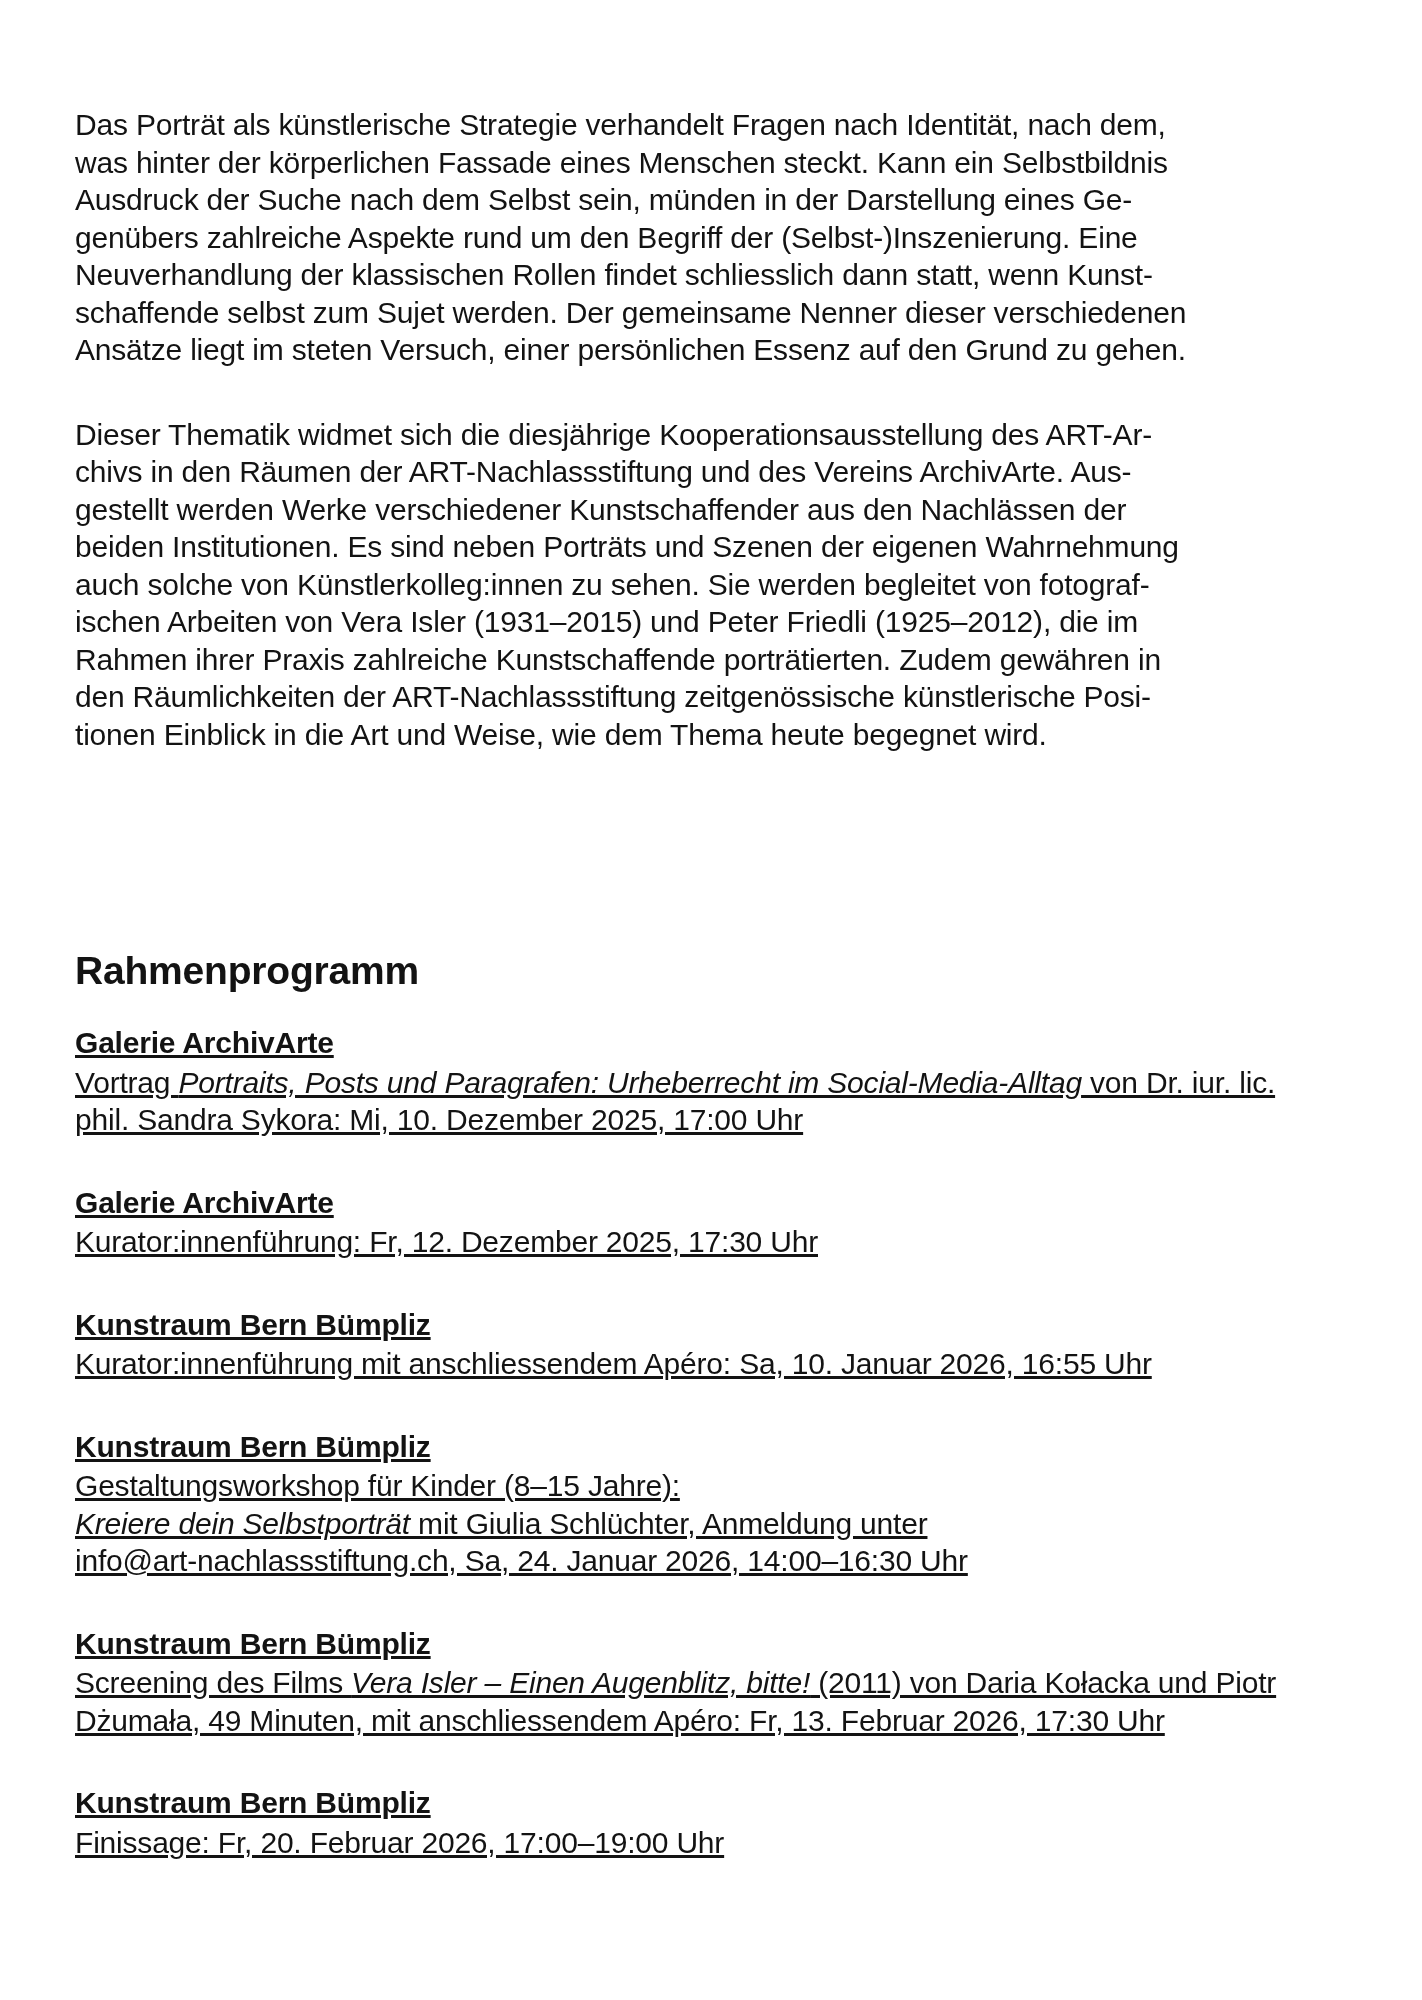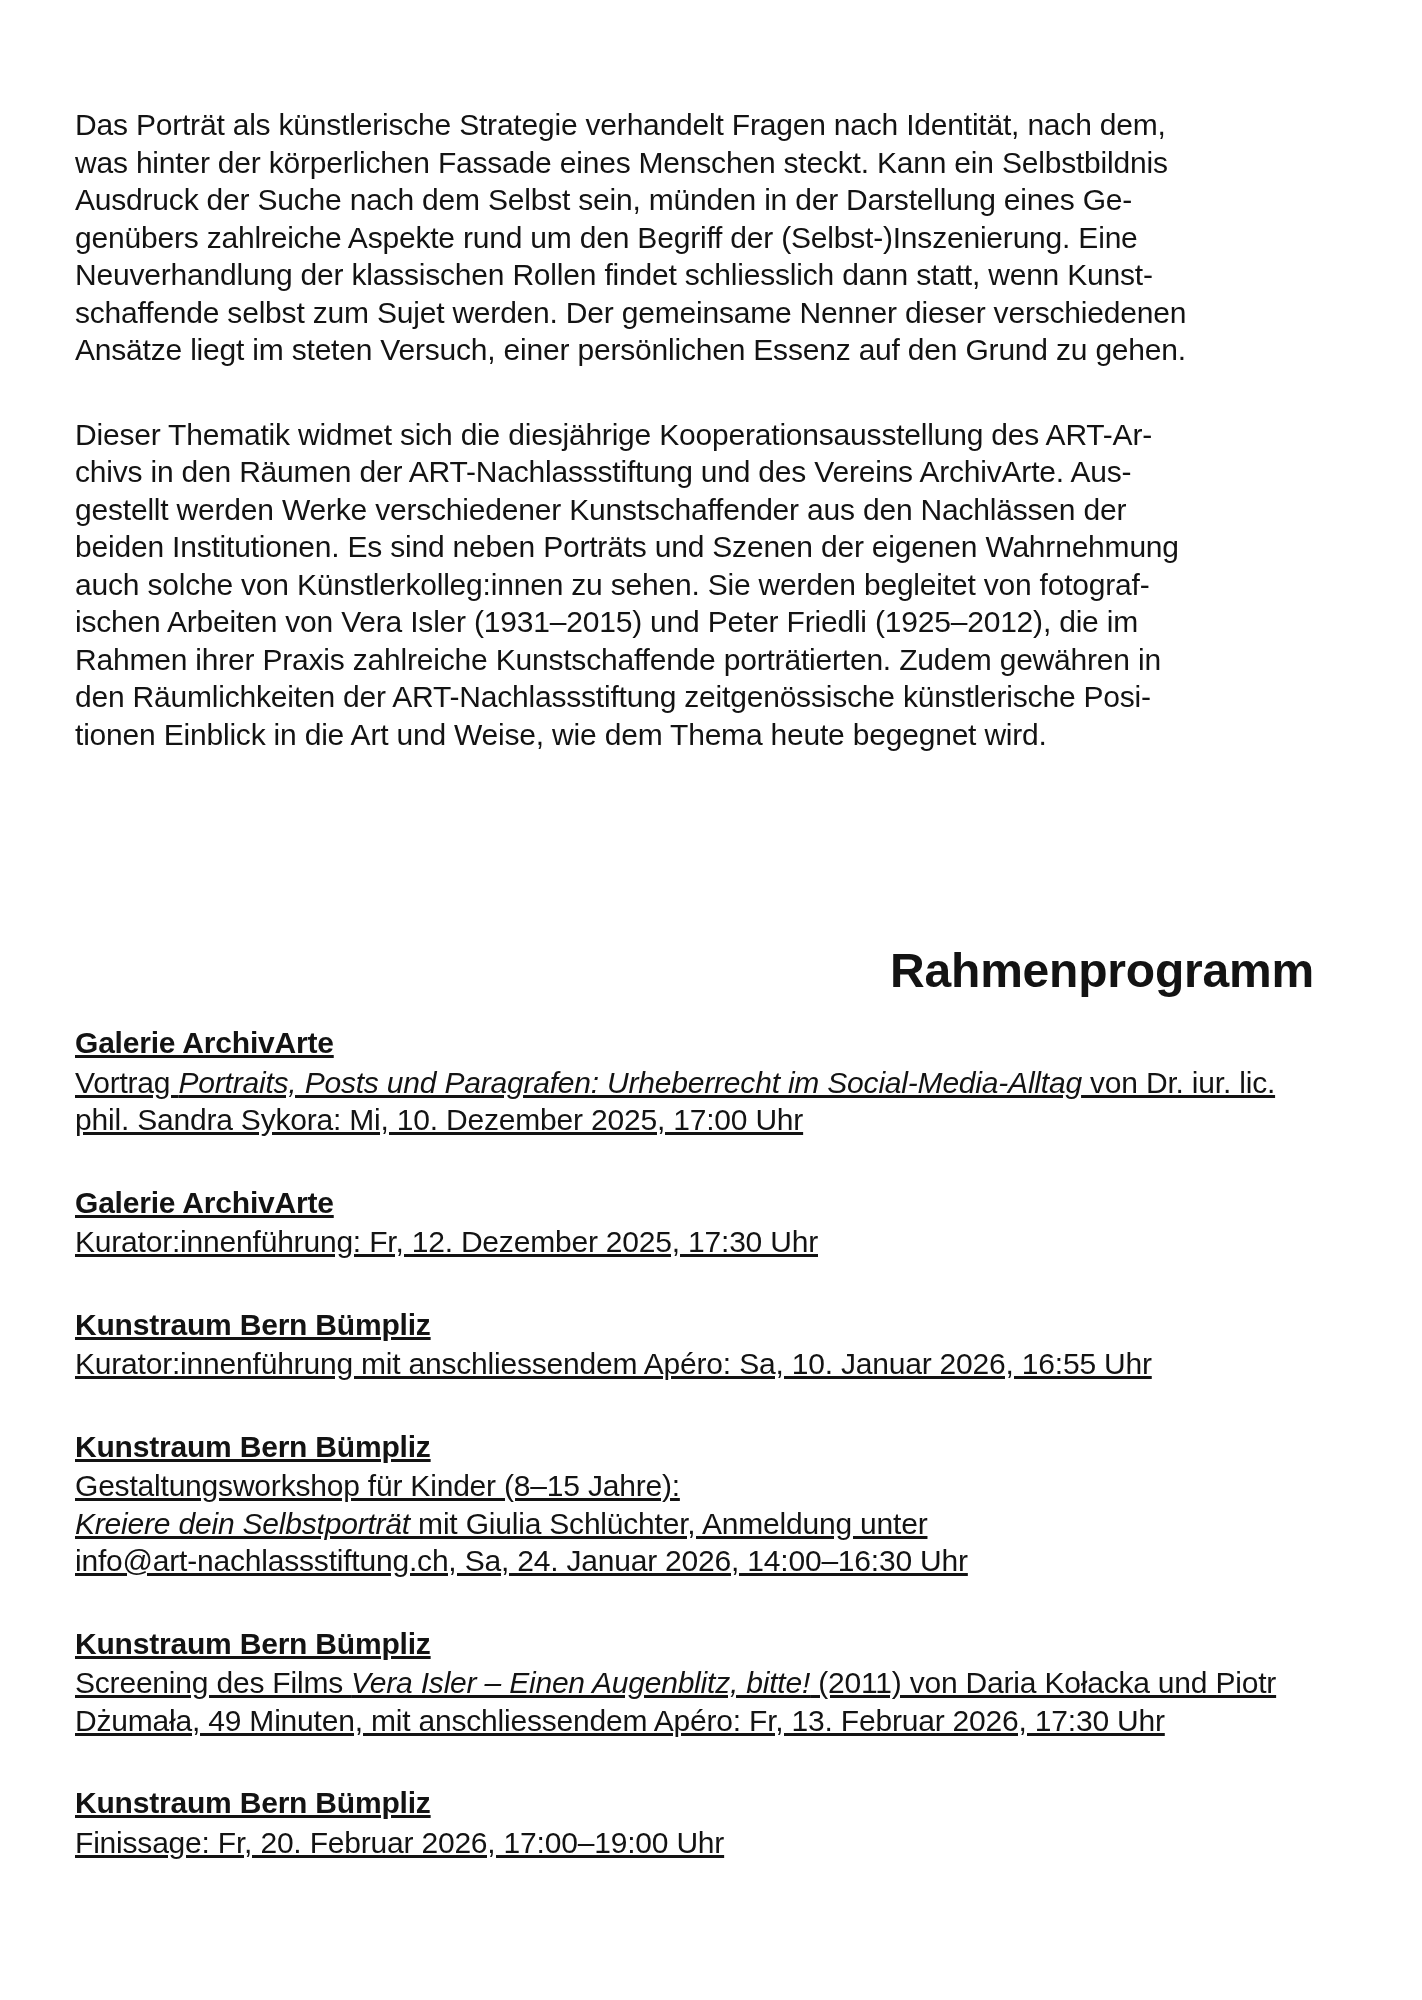--- a/index.html
+++ b/index.html
@@ -1,36 +1,35 @@
 <!DOCTYPE html>
 <html><head>
 <meta charset="utf-8">
 <style>
   * { box-sizing: border-box; }
   html, body { margin: 0; padding: 0; background: #ffffff; }
   .page {
     width: 1422px;
     min-height: 2000px;
     background: #ffffff;
-    padding: 106px 108px 60px 75px;
+    padding: 106px 77px 60px 75px;
     font-family: "Liberation Sans", "DejaVu Sans", sans-serif;
     color: #131313;
     font-size: 30px;
     line-height: 37.5px;
     letter-spacing: -0.2px;
   }
   .para { margin: 0 0 47px 0; }
   .para .line { display: block; white-space: pre; }
   .heading {
-    font-size: 48px;
+    font-size: 39px;
     line-height: 46px;
     font-weight: 700;
     margin: 195px 0 30px 0;
     letter-spacing: -0.2px;
-    text-align: right;
   }
   .event { margin-bottom: 45px; text-decoration: underline; }
   .event .venue { font-weight: 700; margin-bottom: 2px; }
   .event .line { white-space: pre; }
   .event .line em { font-style: italic; }
 </style>
 </head>
 <body>
 
 <div class="page">

